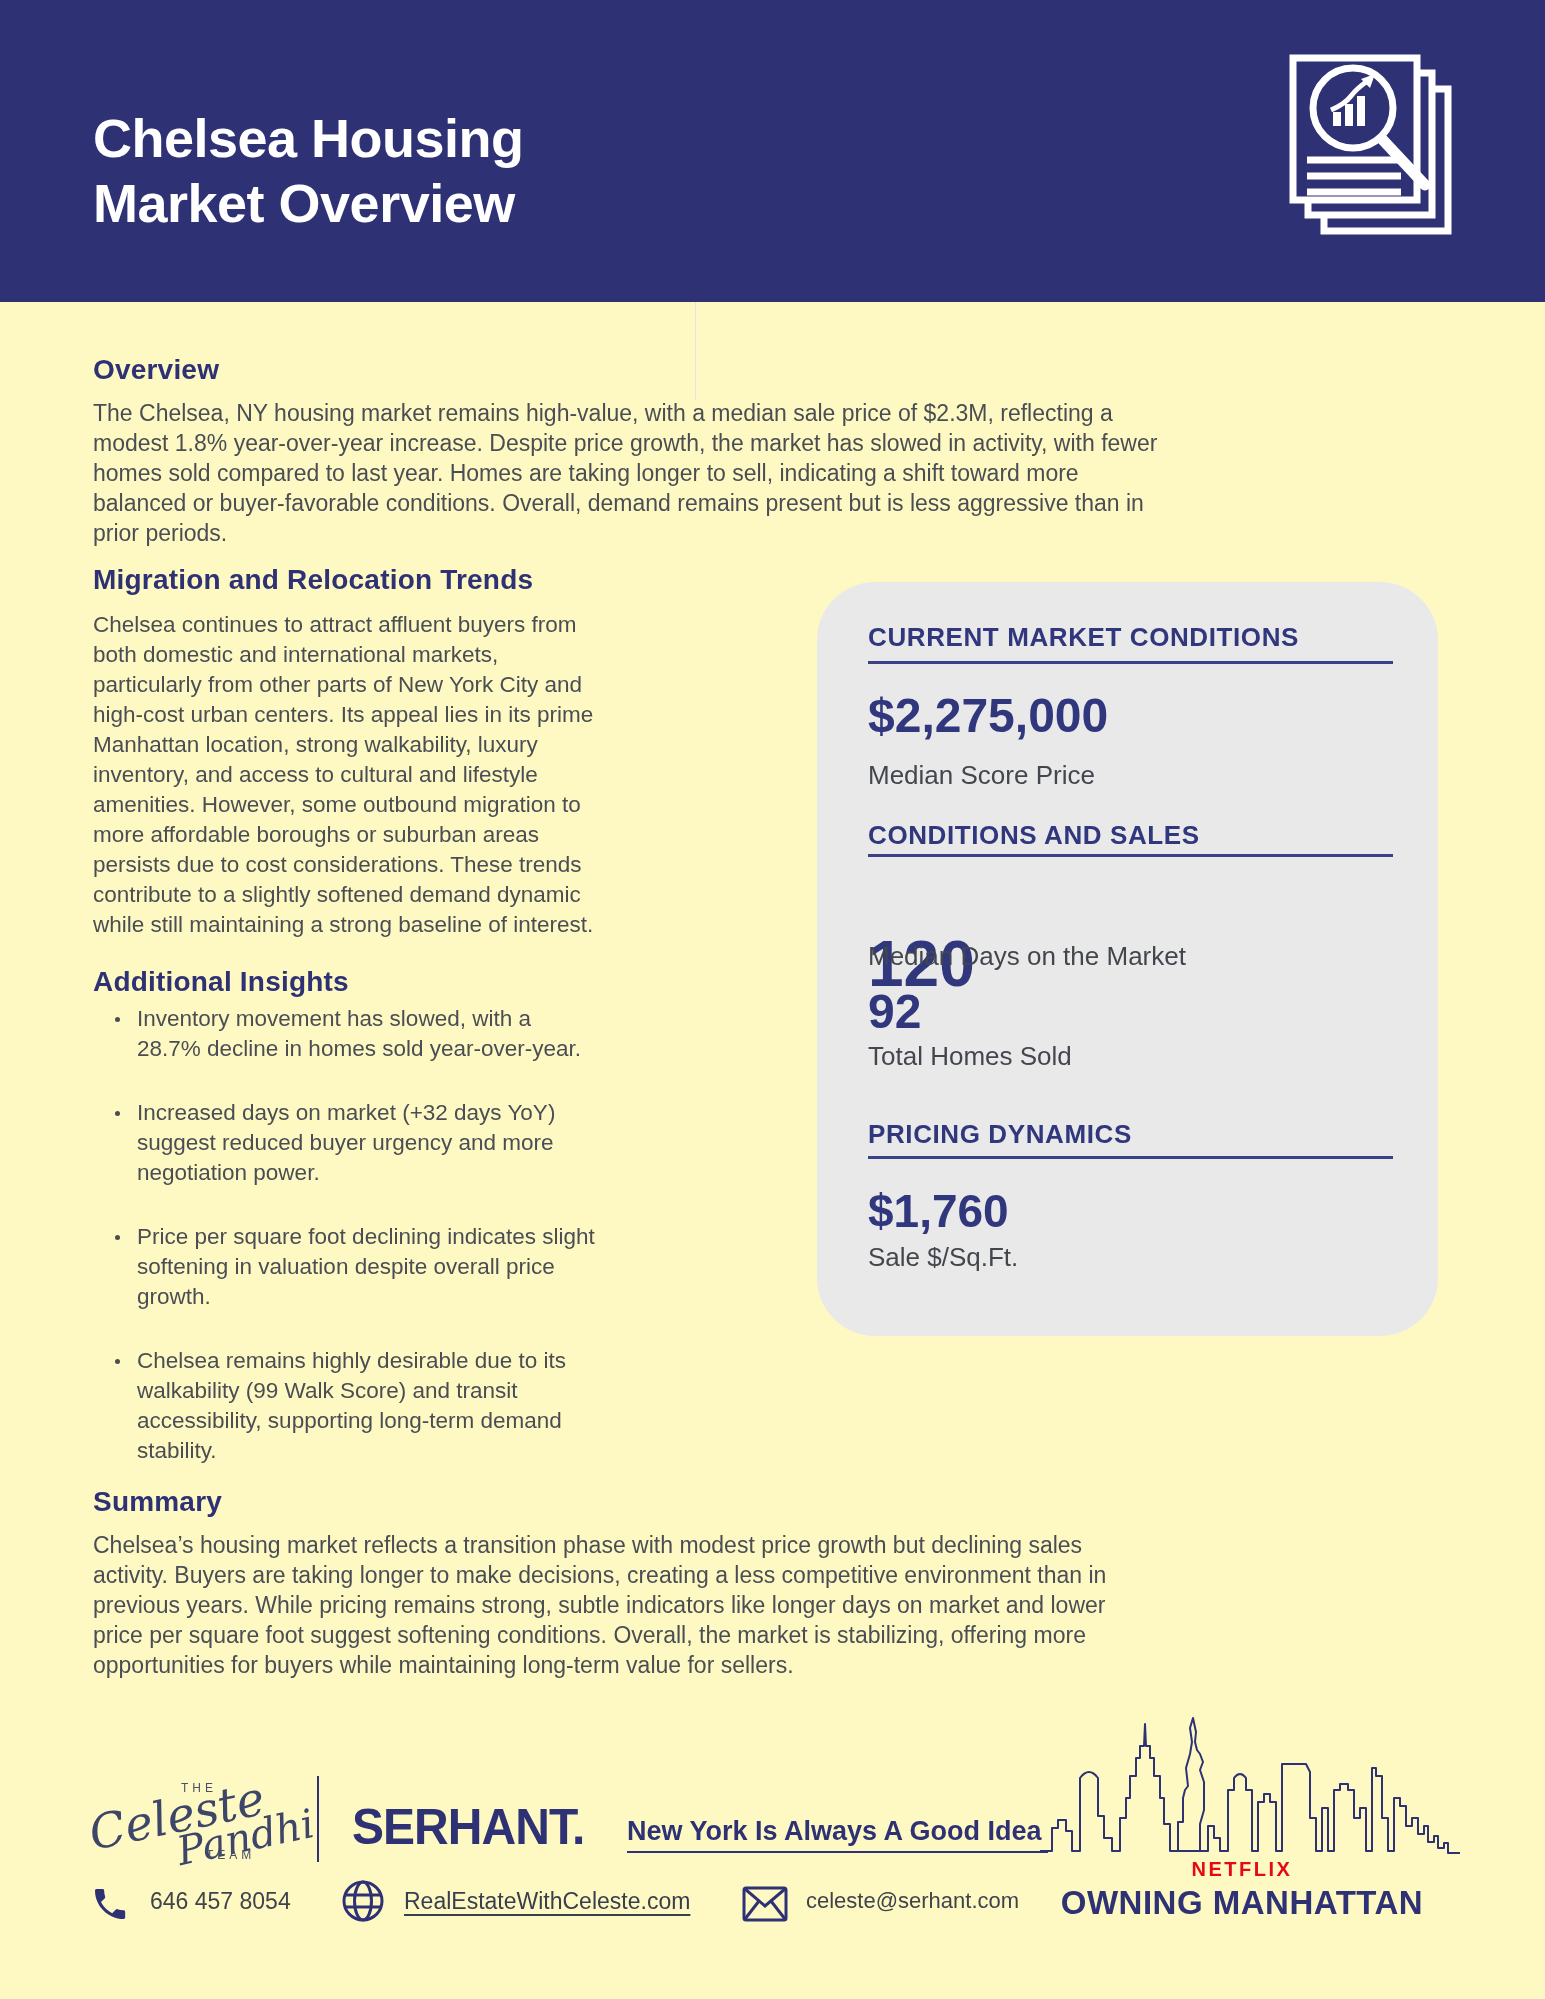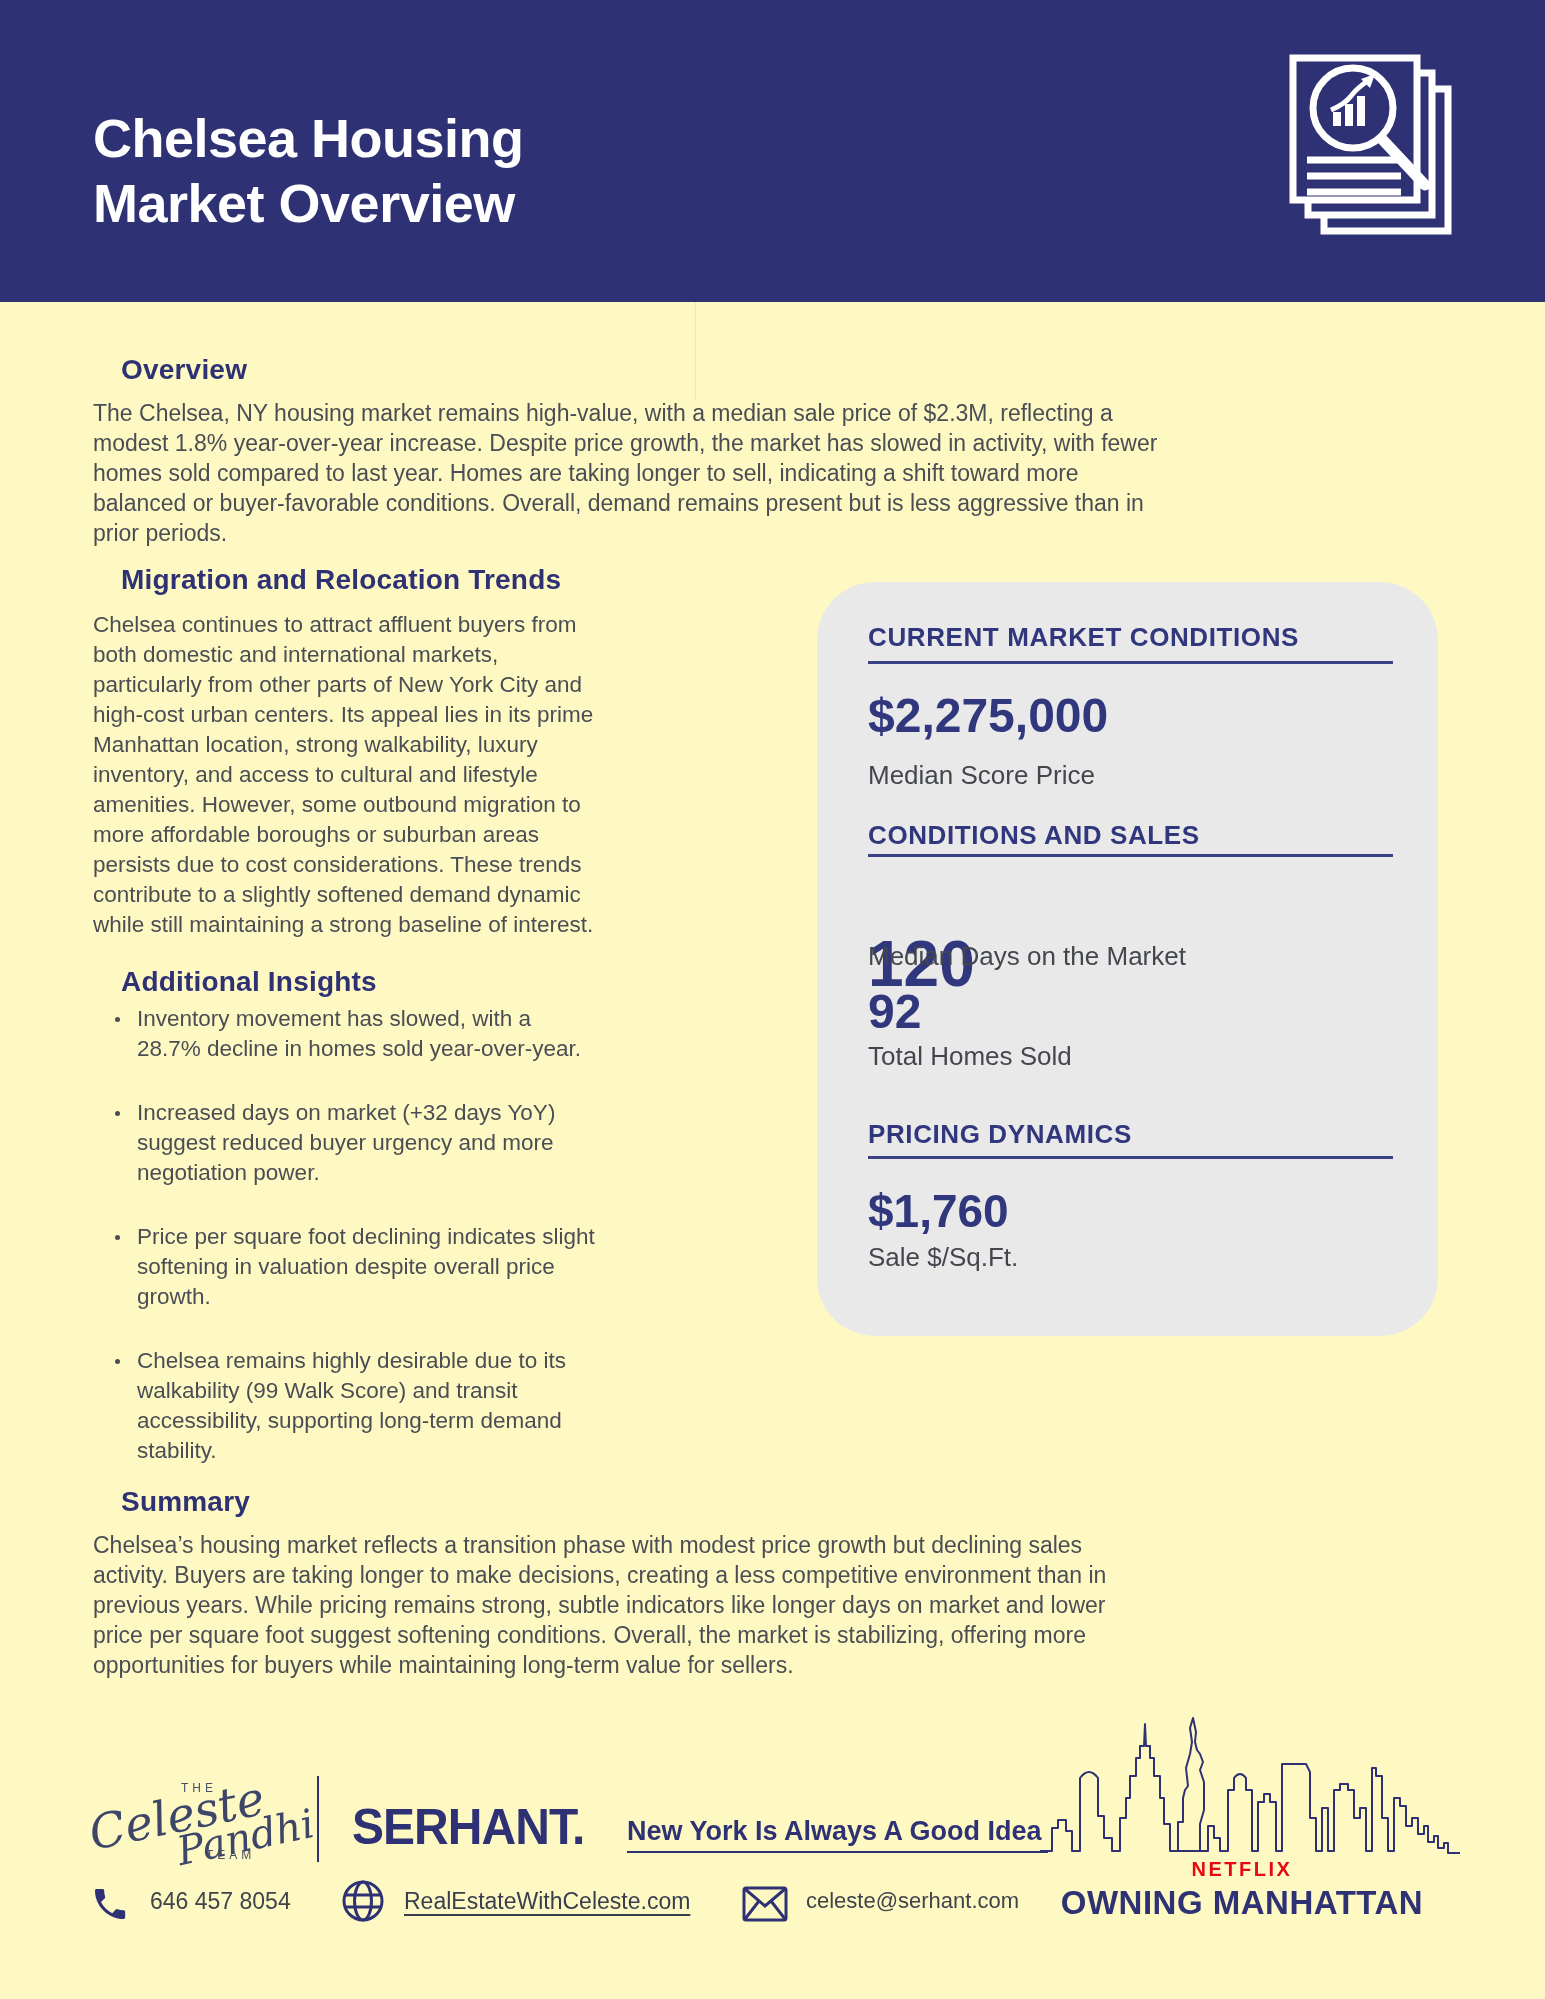--- a/index.html
+++ b/index.html
@@ -4,21 +4,21 @@
 <style>
   html,body{margin:0;padding:0;background:#ffffff;}
   .page{position:relative;width:1545px;height:1999px;background:#fef9c3;overflow:hidden;
         font-family:"Liberation Sans",sans-serif;}
   .abs{position:absolute;}
   
   .header{position:absolute;left:0;top:0;width:1545px;height:302px;background:#2e3174;}
   .title{position:absolute;left:93px;top:106px;color:#ffffff;font-size:54px;line-height:65px;
          font-weight:800;letter-spacing:-0.5px;}
   
-  .h-sec{position:absolute;color:#2e3275;font-size:28px;font-weight:700;letter-spacing:0.2px;margin-left:28px;}
+  .h-sec{position:absolute;color:#2e3275;font-size:28px;font-weight:700;letter-spacing:0.2px;}
   .body-txt{position:absolute;color:#4a4e54;font-size:23px;line-height:30px;}
   .vline{position:absolute;left:695px;top:302px;width:1px;height:98px;background:#e3e3e3;}
   
   .bullets{position:absolute;left:93px;top:1004px;width:505px;margin:0;padding:0;list-style:none;}
   .bullets li{position:relative;padding-left:44px;margin-bottom:34px;color:#4a4e54;
               font-size:22.5px;line-height:30px;}
   .dot{position:absolute;left:22px;top:13px;width:5px;height:5px;border-radius:50%;background:#4a4e54;}
   
   .card{position:absolute;left:817px;top:582px;width:621px;height:754px;background:#e9e9ea;
         border-radius:58px;}

